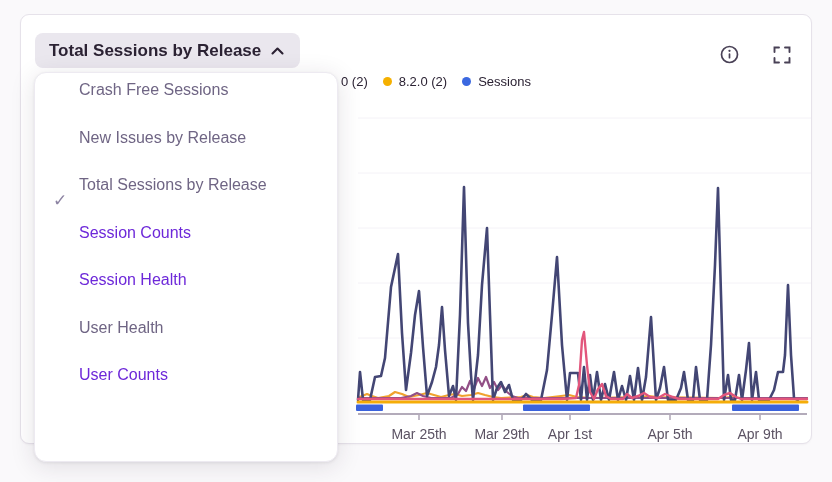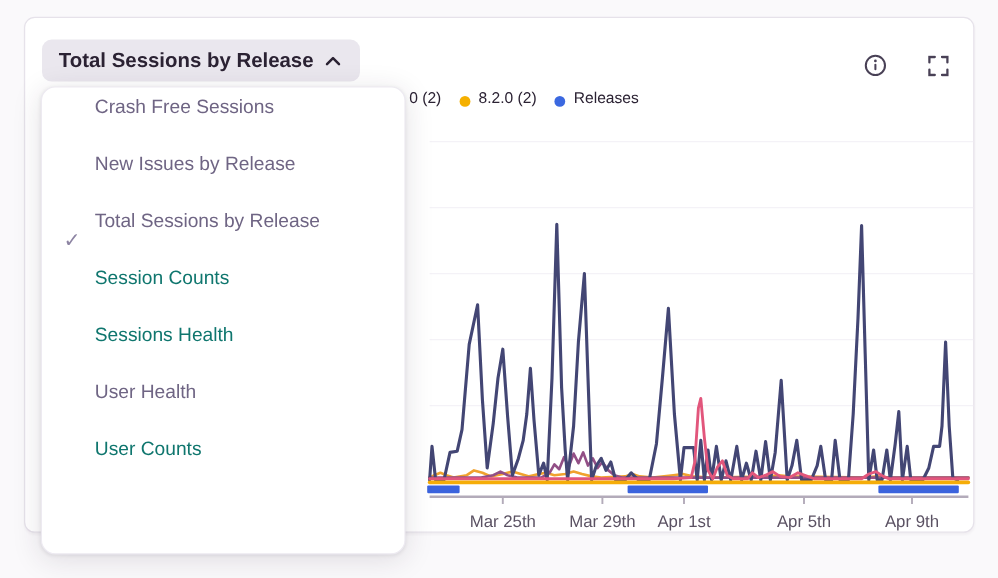--- a/index.html
+++ b/index.html
@@ -24,39 +24,39 @@
     font-family:"Liberation Sans", sans-serif;
     font-size:17px; font-weight:700; color:#2b2233;
   }
   .hdr-icons { position:absolute; right:16px; top:26px; display:flex; gap:26px; }
   .icon-btn { background:none; border:none; cursor:pointer; padding:4px; color:#494156; }
   .legend {
     position:absolute; left:320px; top:57px; height:18px;
     display:flex; align-items:center; gap:15px;
     font-size:13px; color:#2b2233; white-space:nowrap;
   }
-  .legend-item { display:flex; align-items:flex-end; gap:7px; cursor:pointer; }
+  .legend-item { display:flex; align-items:center; gap:7px; cursor:pointer; }
   .legend-dot { width:9px; height:9px; border-radius:50%; display:inline-block; }
   .chart-svg { position:absolute; left:310px; top:76px; width:482px; height:360px; }
   .dropdown {
     position:absolute; left:34px; top:72px; width:304px; height:390px;
     background:#ffffff; border:1px solid #edeaf1; border-radius:12px;
     box-shadow:0 4px 24px rgba(43,34,51,.13), 0 1px 3px rgba(43,34,51,.08);
     padding-top:8px; z-index:5;
   }
   .dd-item {
     position:relative; height:47.5px; display:flex; 
     padding-left:44px; font-size:16px; cursor:pointer;
   }
   .dd-item .check {
     position:absolute; left:18px; top:50%; transform:translateY(-50%);
     font-size:17px; color:#8d84a3;
   }
   .tone-muted { color:#6f6584; }
-  .tone-dark  { color:#0f766e; }
+  .tone-dark  { color:#6d28d9; }
 </style>
 </head>
 <body>
 
 <div class="card">
 
   <button class="widget-title-btn">
     <span>Total Sessions by Release</span>
     <span style="display:flex;">
       <svg width="13" height="8" viewBox="0 0 13 8">
@@ -86,21 +86,21 @@
   <div class="legend">
     <span class="legend-item">
       <span>0 (2)</span>
     </span>
     <span class="legend-item">
       <span class="legend-dot" style="background:#f5b000;"></span>
       <span>8.2.0 (2)</span>
     </span>
     <span class="legend-item">
       <span class="legend-dot" style="background:#3b68e0;"></span>
-      <span>Releases</span>
+      <span>Sessions</span>
     </span>
   </div>
 
   <svg class="chart-svg" viewBox="310 76 482 360" preserveAspectRatio="none">
       <line x1="337" x2="790" y1="103" y2="103" stroke="#f4f2f7" stroke-width="1"></line>
       <line x1="337" x2="790" y1="158" y2="158" stroke="#f4f2f7" stroke-width="1"></line>
       <line x1="337" x2="790" y1="213" y2="213" stroke="#f4f2f7" stroke-width="1"></line>
       <line x1="337" x2="790" y1="268" y2="268" stroke="#f4f2f7" stroke-width="1"></line>
       <line x1="337" x2="790" y1="323" y2="323" stroke="#f4f2f7" stroke-width="1"></line>
       <polyline points="337,383 341,381 346,379 351,381 357,383 368,381 374,377 381,379 388,382 398,380 406,378 413,380 420,382 428,380 434,379 441,381 450,380 457,378 464,380 472,382 480,383 500,382 506,380 512,382 523,383 540,381 548,380 556,382 570,383 620,382 628,381 636,382 700,383 710,382 720,383 786,383" fill="none" stroke="#f0a22e" stroke-width="2.2" stroke-linejoin="round" stroke-linecap="round"></polyline>
@@ -133,21 +133,21 @@
       <span>New Issues by Release</span>
     </div>
     <div class="dd-item tone-muted">
       <span class="check">✓</span>
       <span>Total Sessions by Release</span>
     </div>
     <div class="dd-item tone-dark">
       <span>Session Counts</span>
     </div>
     <div class="dd-item tone-dark">
-      <span>Sessions Health</span>
+      <span>Session Health</span>
     </div>
     <div class="dd-item tone-muted">
       <span>User Health</span>
     </div>
     <div class="dd-item tone-dark">
       <span>User Counts</span>
     </div>
   </div>
 
 </body></html>

